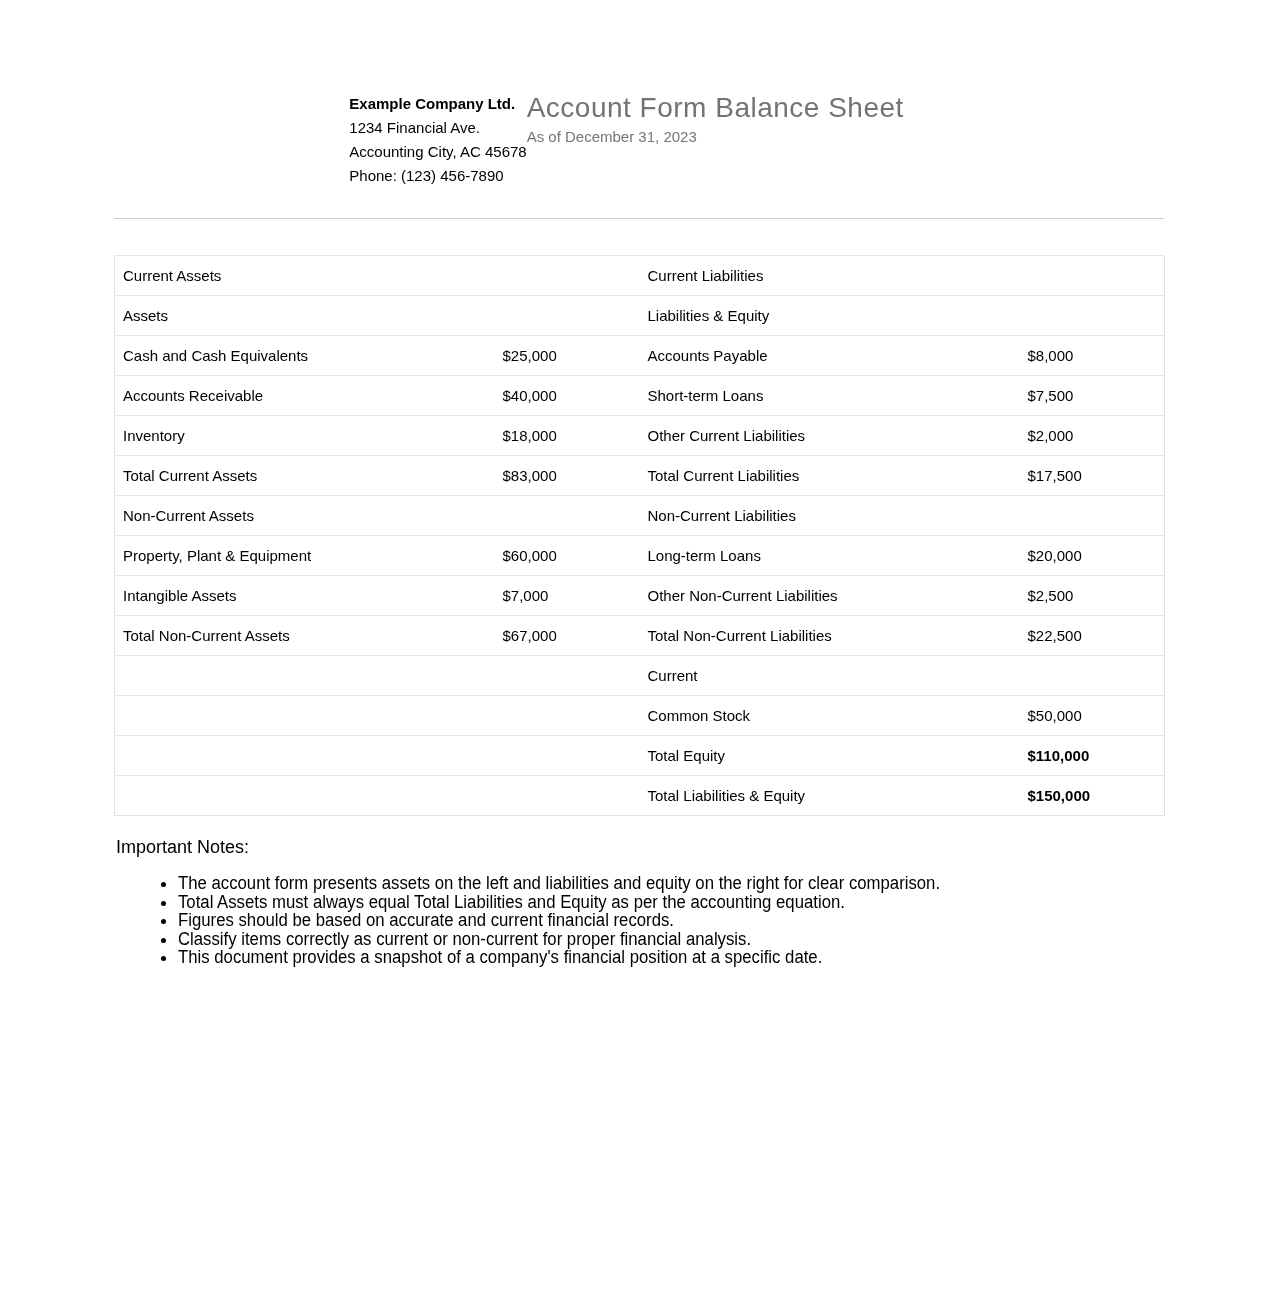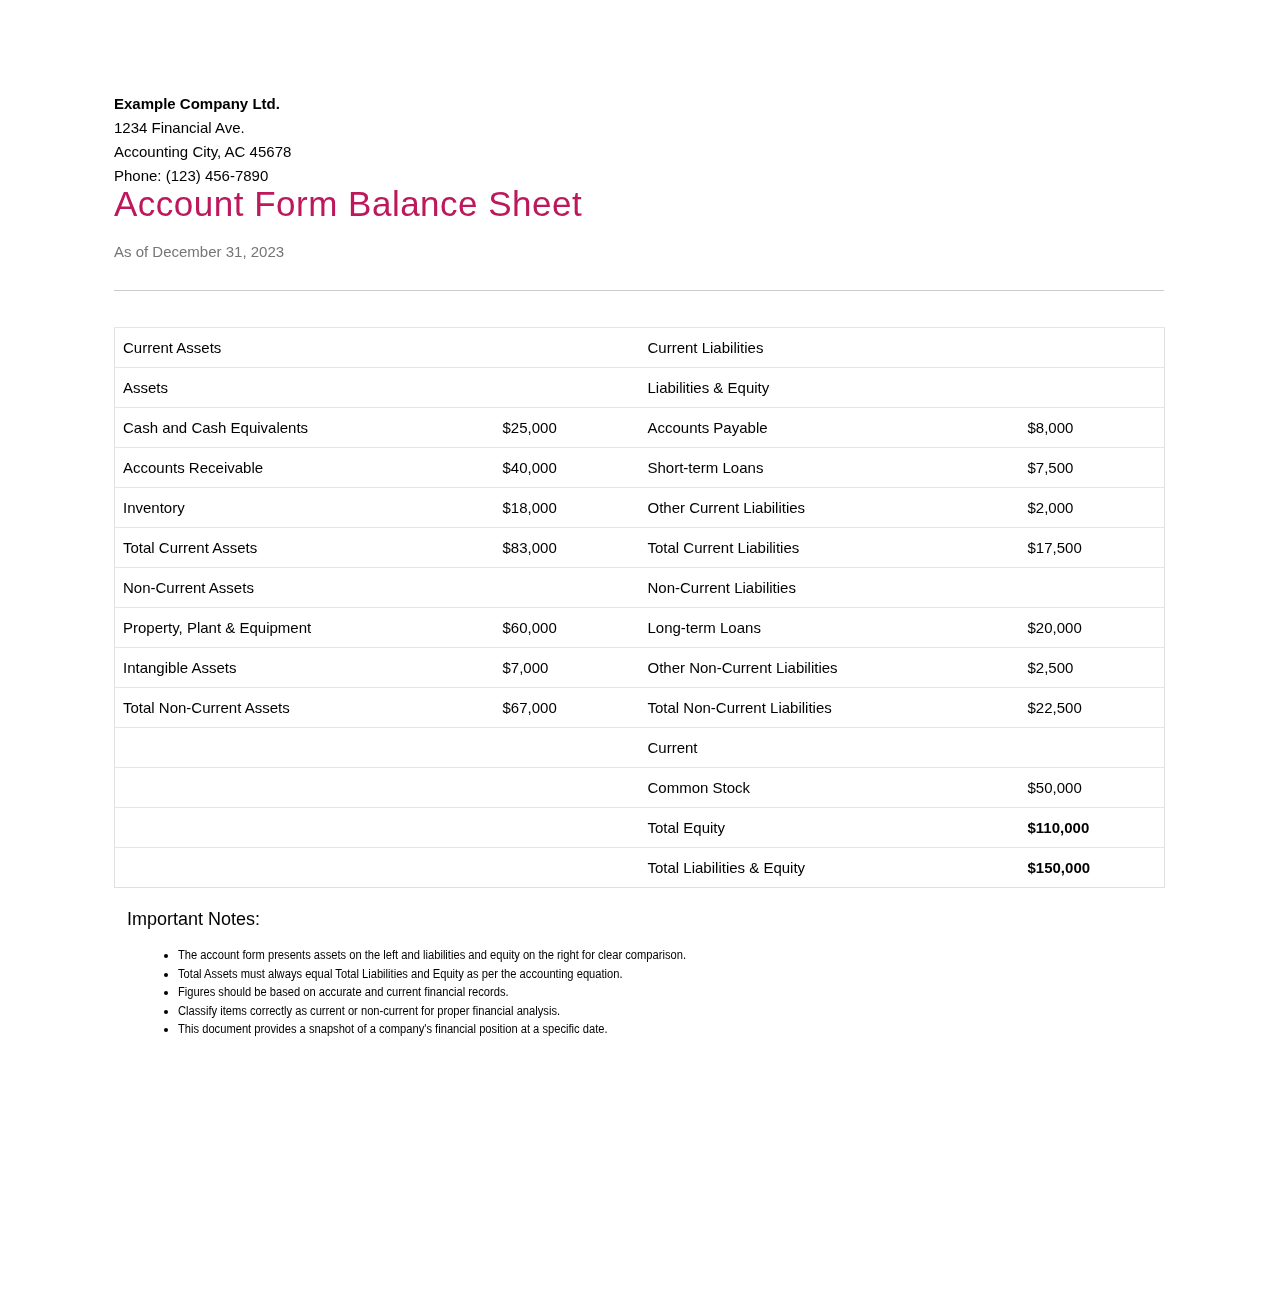--- a/index.html
+++ b/index.html
@@ -14,38 +14,37 @@
   }
   .page {
     width: 1278px;
     height: 1300px;
     padding: 92px 114px 0 114px;
   }
 
   
   .letterhead {
     display: flex;
-    justify-content: flex-end;
+    justify-content: center;
     align-items: flex-start;
-    flex-direction: column;
   }
   .company-block { font-size: 15px; line-height: 24px; }
   .company-name { font-weight: bold; }
   .title-block { width: 402px; }
   .doc-title {
-    font-size: 35px;
+    font-size: 28px;
     line-height: 32px;
     font-weight: 400;
-    color: #be185d;
+    color: #737373;
     letter-spacing: 0.5px;
     margin: 0;
     white-space: nowrap;
   }
   .doc-subtitle {
-    margin-top: 23px;
+    margin-top: 4px;
     font-size: 15px;
     color: #757575;
   }
   .rule {
     border: none;
     border-top: 1px solid #cccccc;
     margin: 30px 0 0 0;
   }
 
   
@@ -65,31 +64,31 @@
     overflow: hidden;
     white-space: nowrap;
   }
   td.label-cell { padding-left: 10px; }
   td.value-cell { padding-left: 8px; }
   td.bold { font-weight: bold; }
   td.topline { border-top: 2px solid #9e9e9e; }
 
   
   .notes-title {
-    margin: 21px 0 0 13px;
+    margin: 21px 0 0 2px;
     font-size: 18px;
     font-weight: 400;
   }
   ul.notes-list {
     margin: 16px 0 0 0;
     padding: 0 0 0 64px;
     list-style: disc;
   }
   ul.notes-list li {
-    font-size: 12px;
+    font-size: 18px;
     line-height: 18.5px;
   }
   .note-text {
     display: inline-block;
     transform: scaleX(0.93);
     transform-origin: 0 50%;
     white-space: nowrap;
   }
 </style>
 </head>

